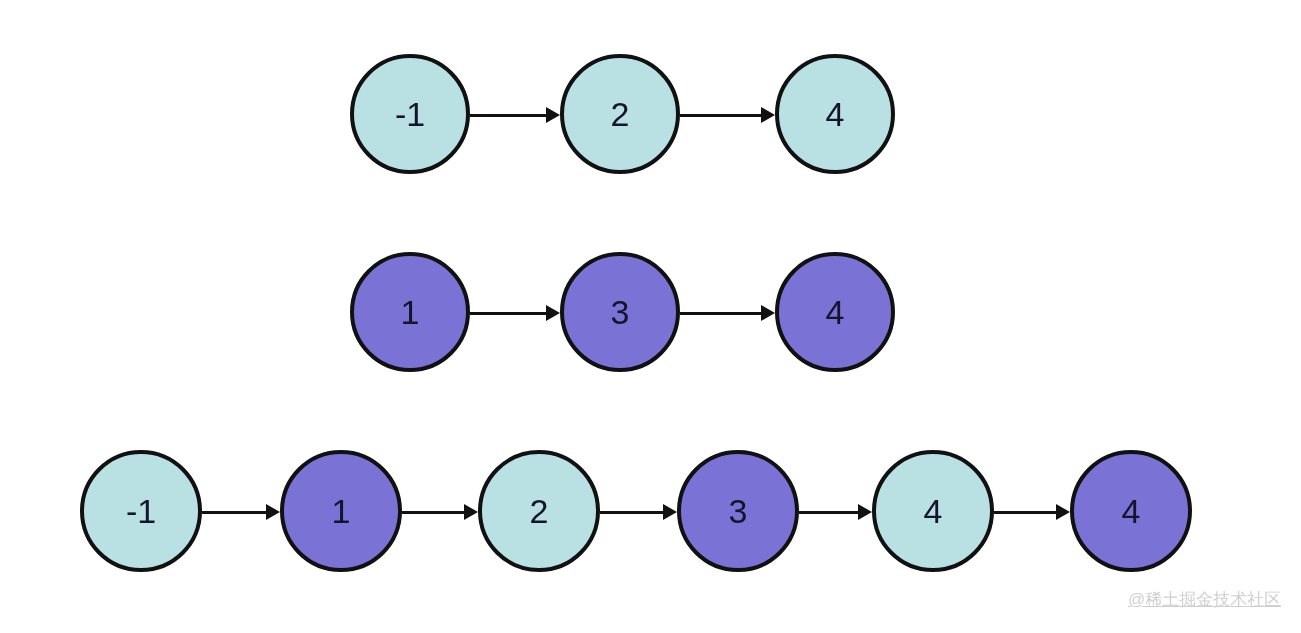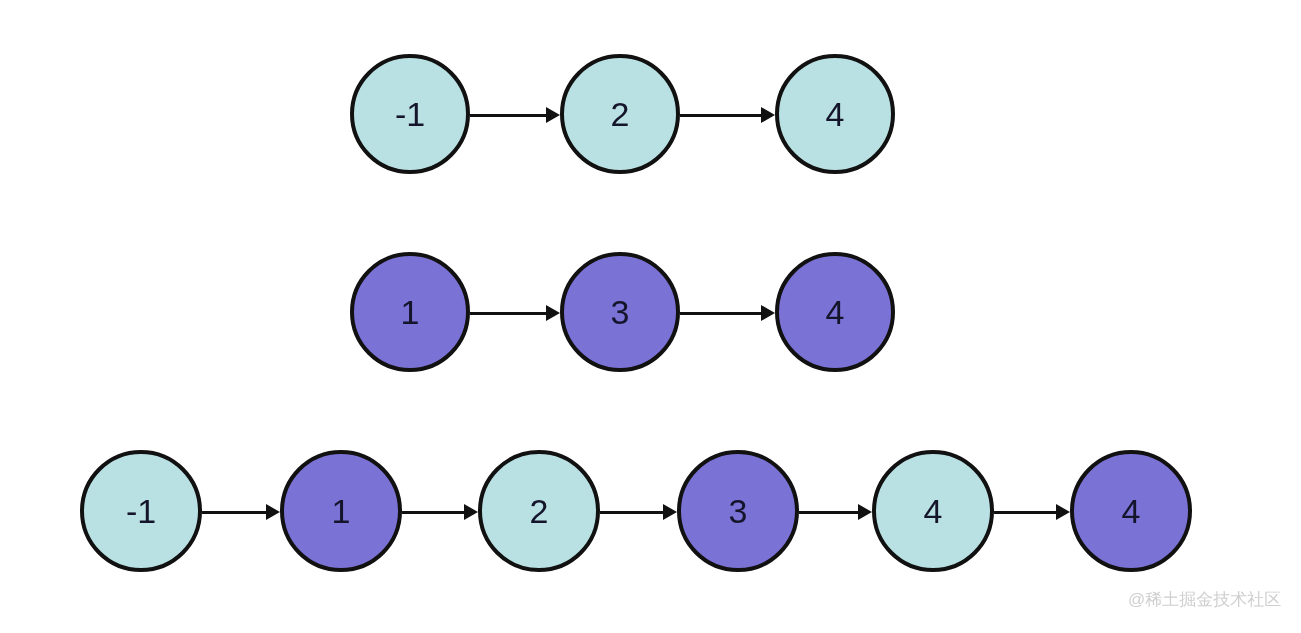--- a/index.html
+++ b/index.html
@@ -45,20 +45,21 @@
     border-bottom: 8px solid transparent;
     border-left: 14px solid #111111;
   }
   .watermark {
     position: absolute;
     color: #cfcfcf;
     font-size: 17px;
     font-family: "Liberation Sans", sans-serif;
     white-space: nowrap;
     user-select: none;
+    text-decoration: underline;
   }
 </style>
 </head>
 <body>
 
 <div id="canvas" style="width: 1301px; height: 633px; background: rgb(255, 255, 255);">
     <div>
       <div class="edge" style="left: 470px; top: 114px; width: 80px;"></div>
       <div class="arrowhead" style="left: 546px; top: 107px;"></div>
       <div class="edge" style="left: 680px; top: 114px; width: 85px;"></div>

